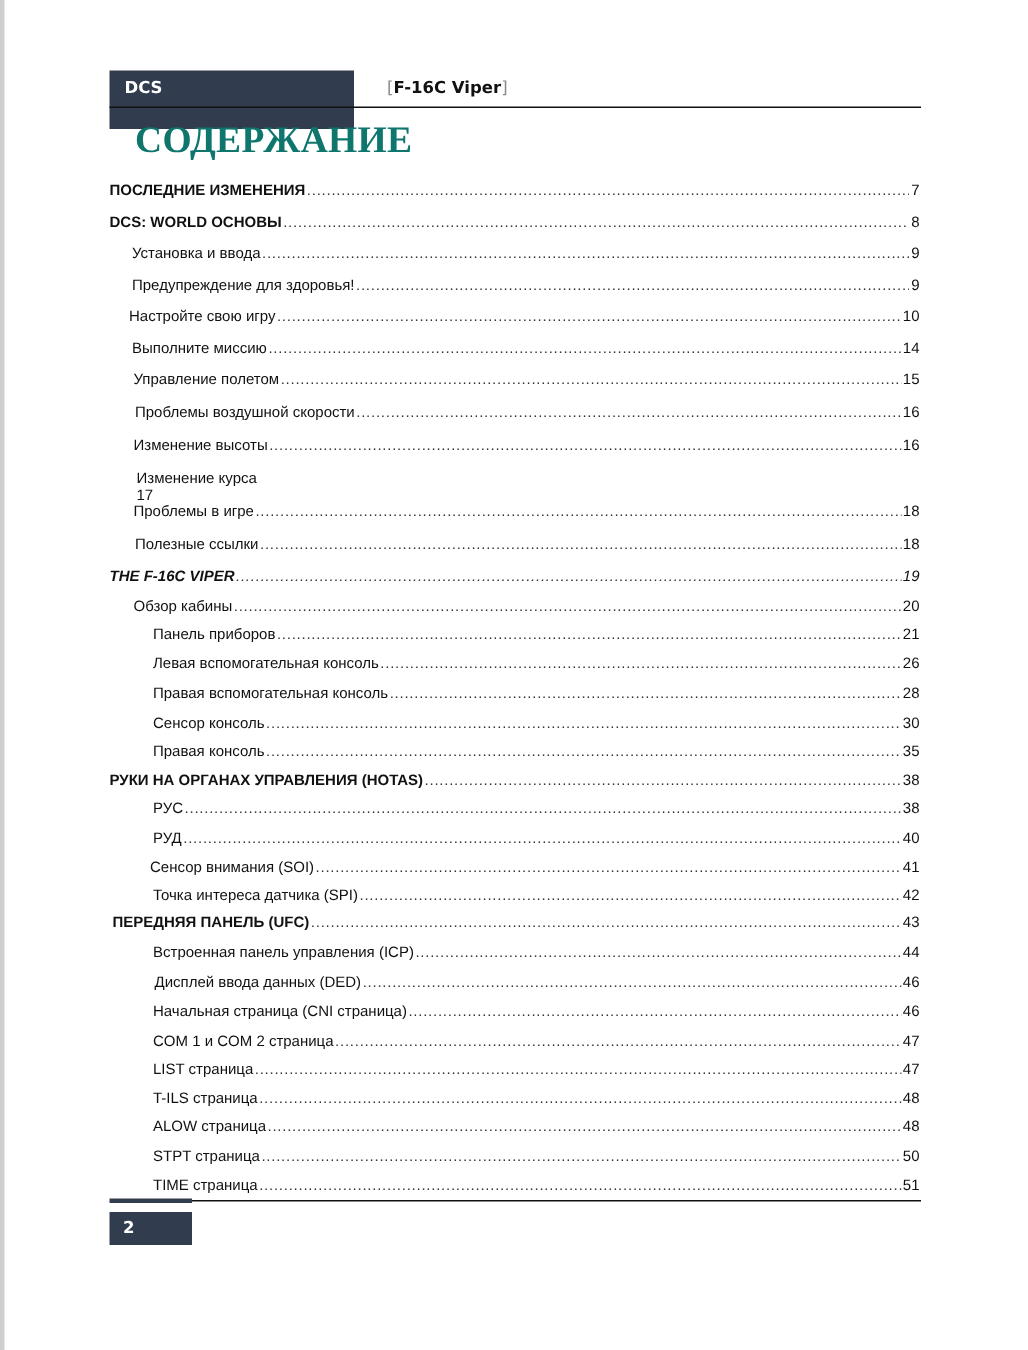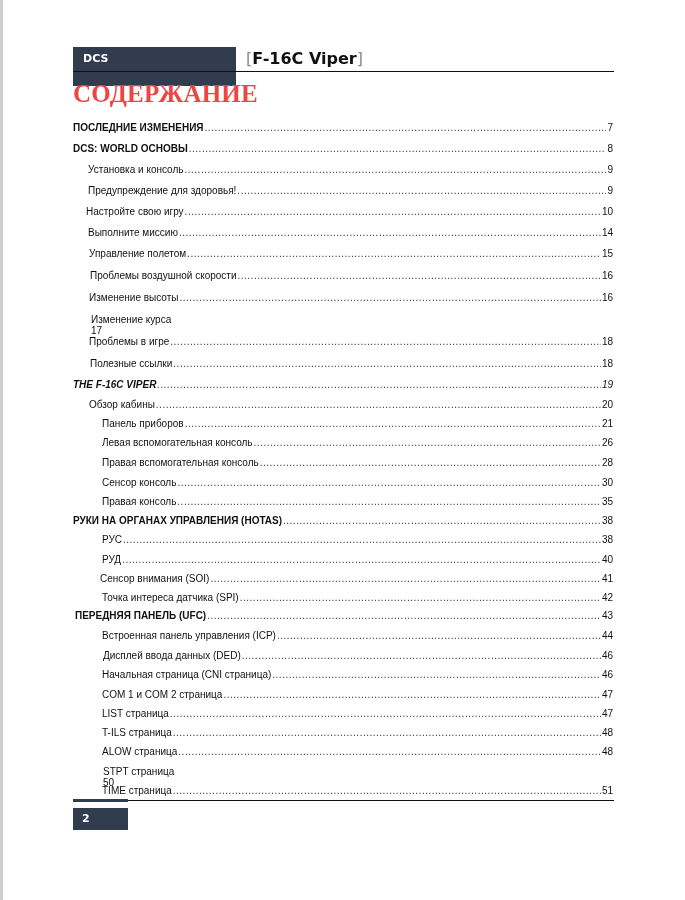--- a/index.html
+++ b/index.html
@@ -28,44 +28,44 @@
       color: #ffffff;
       font-family: "DejaVu Sans", sans-serif;
       font-weight: bold;
       font-size: 11px;
       line-height: 24px;
       padding-left: 10px;
       box-sizing: border-box;
     }
     .header-title {
       position: absolute;
-      left: 246px; top: 51px;
+      left: 258px; top: 51px;
       font-family: "DejaVu Sans", sans-serif;
       font-weight: bold;
-      font-size: 16px;
+      font-size: 11px;
       color: #111;
       line-height: 16px;
     }
     .header-title .bracket {
       color: #8a8a8a;
       font-weight: normal;
     }
     .header-rule {
       position: absolute;
       left: 73px; top: 71px;
       width: 541px; height: 1px;
       background: #111;
     }
     .toc-title {
       position: absolute;
-      left: 73px; top: 80px;
+      left: 90px; top: 80px;
       font-family: "Liberation Serif", serif;
       font-weight: bold;
       font-size: 25px;
-      color: #ef4444;
+      color: #0f766e;
       letter-spacing: 0.2px;
     }
     .toc {
       position: absolute;
       left: 0; top: 0;
       width: 685px;
     }
     .toc-row {
       position: absolute;
       right: 72px;
@@ -137,21 +137,21 @@
       <span class="label">ПОСЛЕДНИЕ ИЗМЕНЕНИЯ</span>
       <span class="leader"></span>
       <span class="page">7</span>
     </div>
     <div class="toc-row lvl1" style="left: 73px; top: 143px;">
       <span class="label">DCS: WORLD ОСНОВЫ</span>
       <span class="leader"></span>
       <span class="page">8</span>
     </div>
     <div class="toc-row lvl2" style="left: 88px; top: 164px;">
-      <span class="label">Установка и консоль</span>
+      <span class="label">Установка и ввода</span>
       <span class="leader"></span>
       <span class="page">9</span>
     </div>
     <div class="toc-row lvl2" style="left: 88px; top: 185px;">
       <span class="label">Предупреждение для здоровья!</span>
       <span class="leader"></span>
       <span class="page">9</span>
     </div>
     <div class="toc-row lvl2" style="left: 86px; top: 206px;">
       <span class="label">Настройте свою игру</span>
@@ -286,21 +286,21 @@
     <div class="toc-row lvl3" style="left: 102px; top: 727px;">
       <span class="label">T-ILS страница </span>
       <span class="leader"></span>
       <span class="page">48</span>
     </div>
     <div class="toc-row lvl3" style="left: 102px; top: 746px;">
       <span class="label">ALOW страница</span>
       <span class="leader"></span>
       <span class="page">48</span>
     </div>
-    <div class="toc-row lvl3" style="left: 102px; top: 766px; flex-direction: column;">
+    <div class="toc-row lvl3" style="left: 102px; top: 766px;">
       <span class="label">STPT страница</span>
       <span class="leader"></span>
       <span class="page">50</span>
     </div>
     <div class="toc-row lvl3" style="left: 102px; top: 785px;">
       <span class="label">TIME страница</span>
       <span class="leader"></span>
       <span class="page">51</span>
     </div>
   </div>

